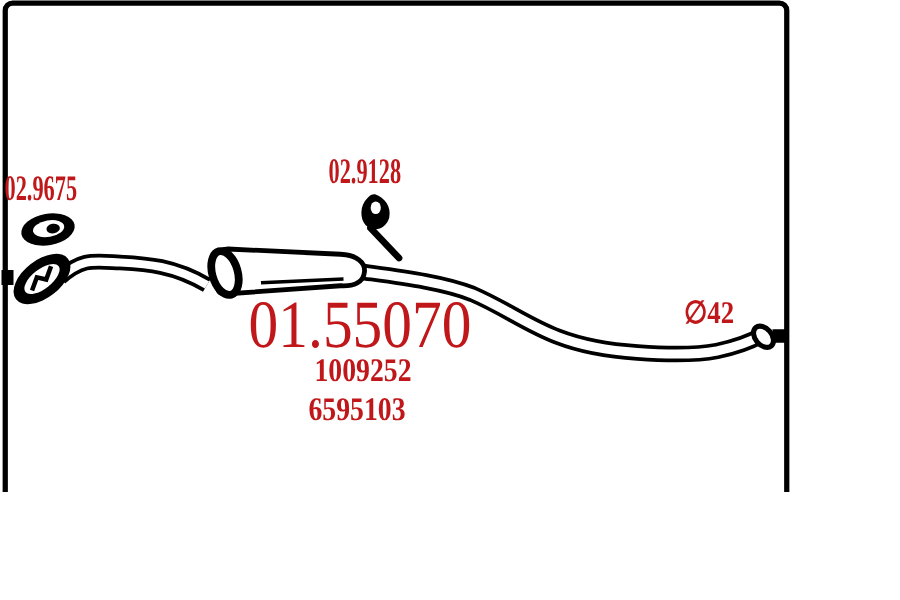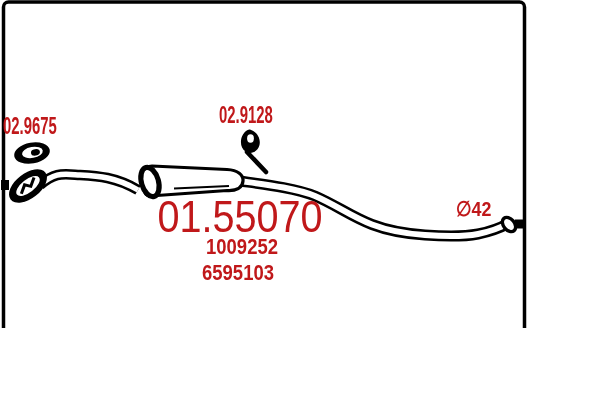--- a/index.html
+++ b/index.html
@@ -2,21 +2,21 @@
 <html style="--ink: #000000; --label: #c0181a; --background: #ffffff;"><head>
 <meta charset="utf-8">
 <style>
   html, body { margin: 0; padding: 0; }
   .screen {
     position: relative;
     width: 600px;
     height: 328px;
     background: var(--background, #ffffff);
     overflow: hidden;
-    font-family: Liberation Sans, sans-serif;
+    font-family: Liberation Serif, serif;
   }
   .diagram-svg {
     position: absolute;
     left: 0; top: 0;
     width: 600px; height: 400px;
     color: var(--ink, #000000);
   }
   .label {
     position: absolute;
     color: var(--label, #c0181a);

